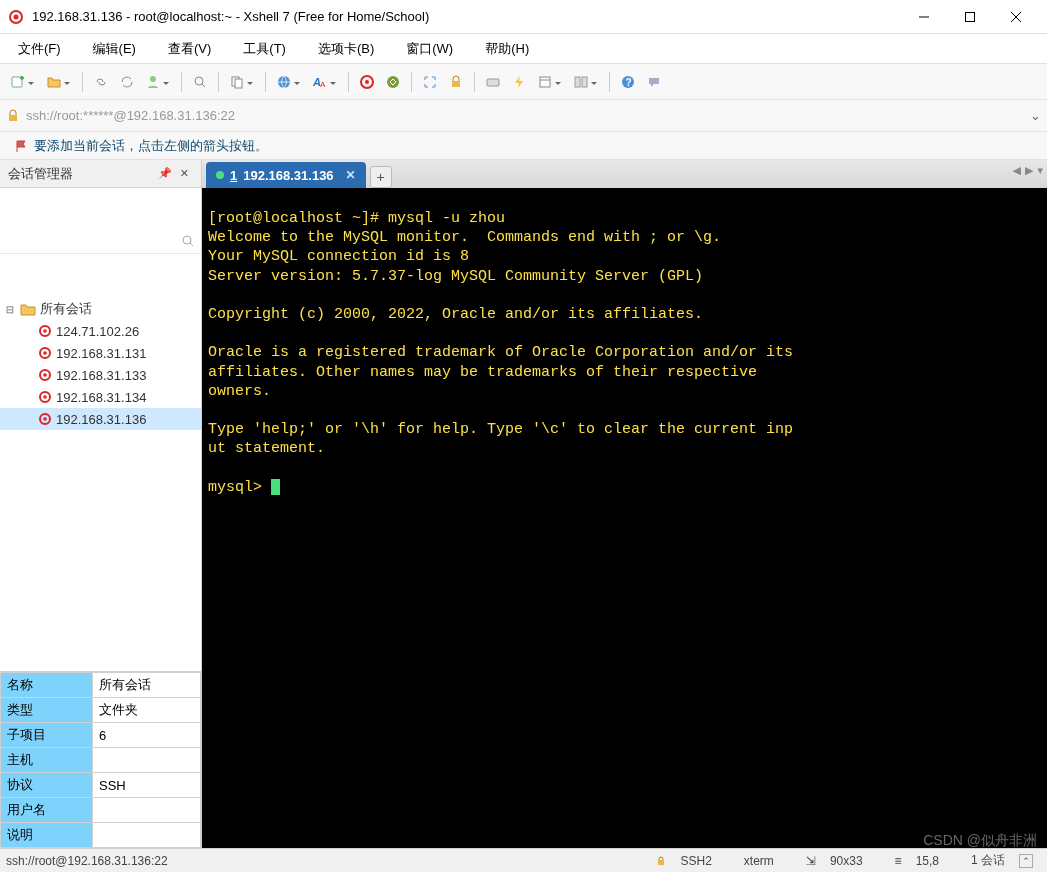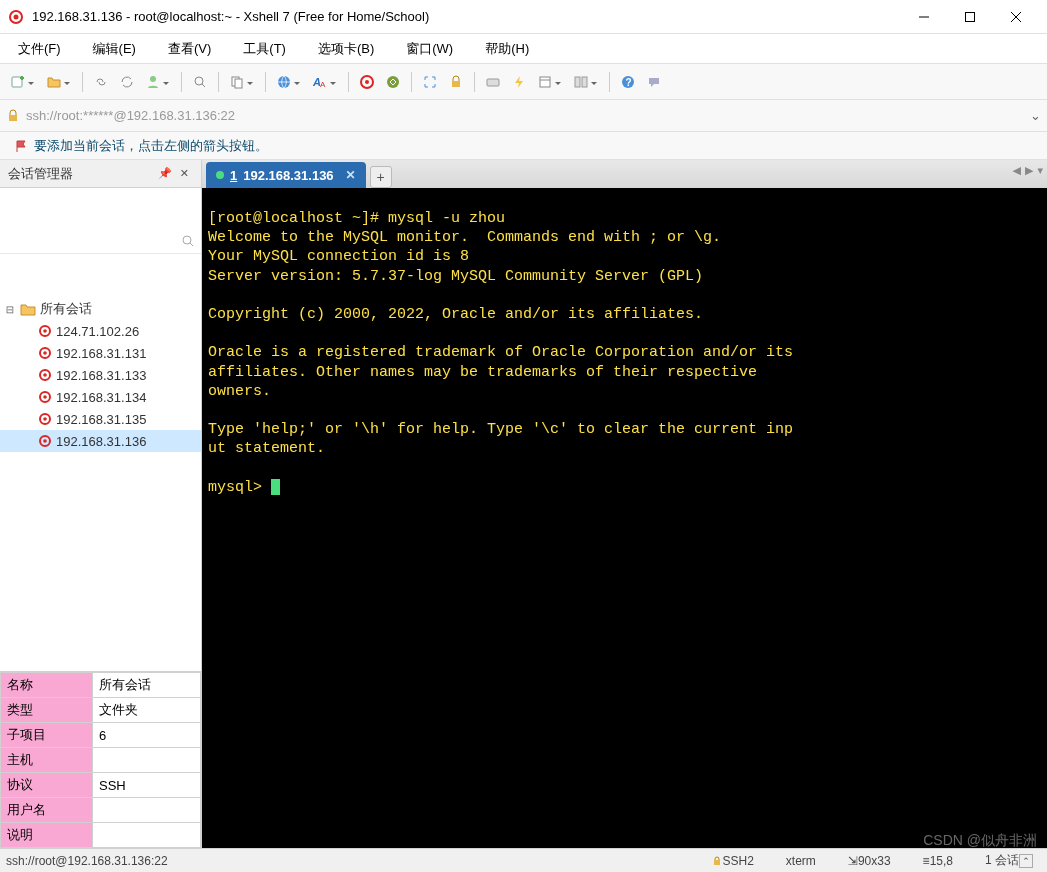--- a/index.html
+++ b/index.html
@@ -29,34 +29,34 @@
 .side-search { height: 26px; display: flex; align-items: center; justify-content: flex-end; padding: 0 6px; border-bottom: 1px solid #e8e8e8; }
 .tree { flex: 1; overflow: auto; padding: 4px 0; background:#fff;}
 .tree-row { display: flex; align-items: center; height: 22px; padding: 0 4px; font-size: 13px; color: #333; }
 .tree-row.selected { background: #cde8ff; }
 .tree-toggle { width: 12px; text-align: center; color: #666; font-size: 10px; }
 .tree-icon { margin: 0 4px; display:inline-flex; }
 .tree-indent { width: 20px; display:inline-block; }
 .props { border-top: 1px solid #d0d0d0; background:#fff; }
 .props table { width: 100%; border-collapse: collapse; font-size: 13px; }
 .props td { border: 1px solid #d0d0d0; padding: 3px 6px; height: 24px; }
-.props td:first-child { width: 92px; background: #f9a8d4; }
+.props td:first-child { width: 92px; background: #7dd3fc; }
 .content { flex: 1; display: flex; flex-direction: column; background: #f0f0f0; min-width: 0;}
 .tabbar { height: 28px; background: linear-gradient(#e8e8e8,#d8d8d8); display: flex; align-items: flex-end; padding: 0 4px; position:relative;}
 .tab { height: 26px; background: #2b6cb0; color: #fff; display: flex; align-items: center; padding: 0 10px; font-size: 13px; border-radius: 4px 4px 0 0; gap: 6px; font-weight:bold;}
 .tab .dot { width: 8px; height: 8px; border-radius: 50%; background: #4ade80; }
 .tab .num { text-decoration: underline; }
 .tab .x { margin-left: 6px; font-size: 12px; opacity:.8;}
 .tab-add { width: 22px; height: 22px; margin-left: 4px; background: #eee; border: 1px solid #bbb; display: flex; align-items: center; justify-content: center; font-size: 14px; color:#555; border-radius:3px;}
 .tabbar .nav { position:absolute; right:4px; top:4px; display:flex; gap:4px; color:#888; font-size:11px;}
 .terminal { flex: 1; background: #000; color: #fde047; font-family: Liberation Mono, monospace; font-size: 15px; line-height: 1.28; padding: 21px 6px; white-space: pre-wrap; overflow:auto;}
 .terminal .cursor { display:inline-block; width:9px; height:16px; background:#4ade80; vertical-align:middle;}
 .statusbar { height: 24px; background: #f0f0f0; border-top: 1px solid #d0d0d0; display: flex; align-items: center; font-size: 12px; color: #444; padding: 0 6px; gap: 16px; }
 .statusbar .left { flex:1;}
-.statusbar .cell { padding: 0 8px; display:flex; align-items:center; gap:0;}
+.statusbar .cell { padding: 0 8px; display:flex; align-items:center; gap:14px;}
 .watermark { position:absolute; right:10px; bottom:22px; color:#bbb; font-size:14px; opacity:.55; pointer-events:none;}
 svg { display:block; }
 </style>
 </head>
 <body>
 
 <div class="titlebar">
   <span class="icon-app">
     <svg width="16" height="16" viewBox="0 0 16 16">
         <circle cx="8" cy="8" r="6" fill="#fff" stroke="#dc2626" stroke-width="2"></circle>
@@ -303,31 +303,20 @@
             <span class="tree-indent"></span>
             <span class="tree-indent" style="width:10px"></span>
             <span class="tree-icon">
               <svg width="14" height="14">
                 <circle cx="7" cy="7" r="5" fill="none" stroke="#dc2626" stroke-width="2"></circle>
                 <circle cx="7" cy="7" r="1.8" fill="#dc2626"></circle>
               </svg>
             </span>
             <span>192.168.31.134</span>
           </div>
-          <div class="tree-row">
-            <span class="tree-indent"></span>
-            <span class="tree-indent" style="width:10px"></span>
-            <span class="tree-icon">
-              <svg width="14" height="14">
-                <circle cx="7" cy="7" r="5" fill="none" stroke="#dc2626" stroke-width="2"></circle>
-                <circle cx="7" cy="7" r="1.8" fill="#dc2626"></circle>
-              </svg>
-            </span>
-            <span>192.168.31.135</span>
-          </div>
           <div class="tree-row selected">
             <span class="tree-indent"></span>
             <span class="tree-indent" style="width:10px"></span>
             <span class="tree-icon">
               <svg width="14" height="14">
                 <circle cx="7" cy="7" r="5" fill="none" stroke="#dc2626" stroke-width="2"></circle>
                 <circle cx="7" cy="7" r="1.8" fill="#dc2626"></circle>
               </svg>
             </span>
             <span>192.168.31.136</span>

